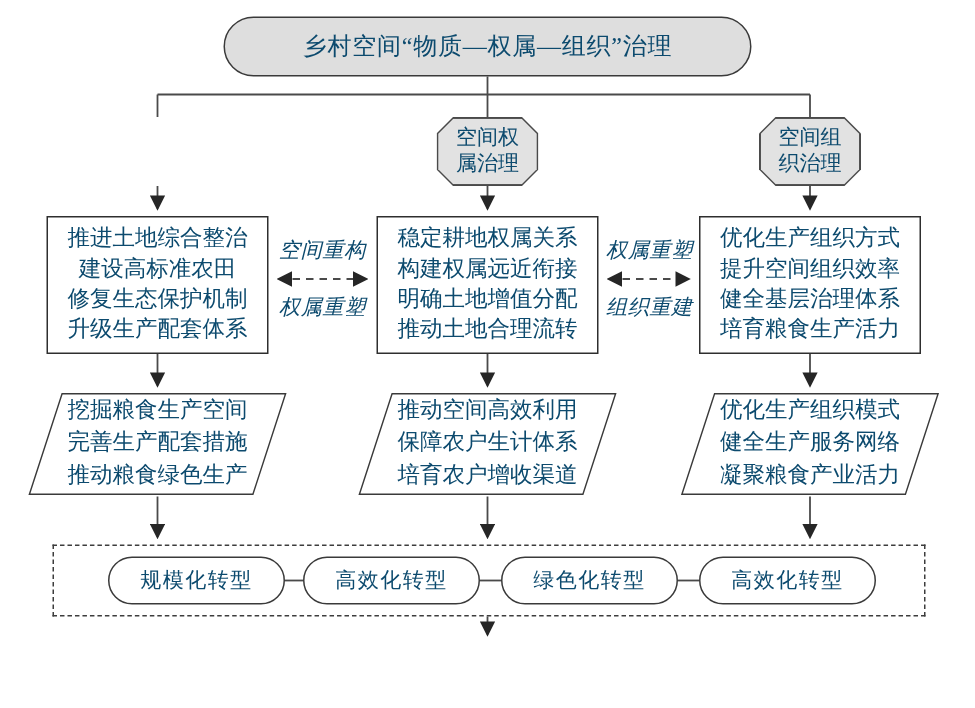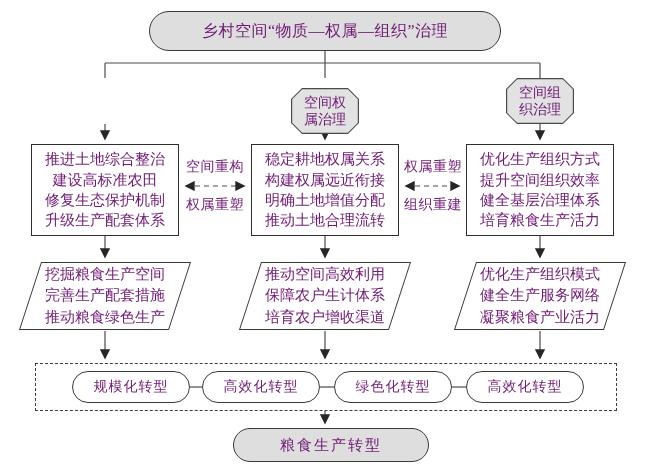--- a/index.html
+++ b/index.html
@@ -1,52 +1,52 @@
 <!DOCTYPE html>
 <html><head>
 <meta charset="utf-8">
 <style>
   html,body{margin:0;padding:0;background:#fff;}
   #stage{
     position:relative;width:650px;height:472px;background:#ffffff;
     font-family:"Liberation Serif","DejaVu Serif",serif;
-    color:#701a75;overflow:hidden;
+    color:#0c4a6e;overflow:hidden;
   }
   #connectors{position:absolute;left:0;top:0;width:650px;height:472px;}
   .node{position:absolute;display:flex;align-items:center;justify-content:center;
     text-align:center;box-sizing:border-box;white-space:pre-line;}
   .stadium{background:#dedede;border:1.4px solid #3a3a3a;}
   .stadium.top{left:149px;top:11px;width:352px;height:40px;border-radius:20px;
     font-size:16px;letter-spacing:.5px;}
   .stadium.bottom{left:233px;top:428px;width:196px;height:34px;border-radius:17px;
     font-size:15px;letter-spacing:2px;}
   
   .oct{position:absolute;width:68px;height:46px;background:#4a4a4a;
     clip-path:polygon(11px 0,calc(100% - 11px) 0,100% 11px,100% calc(100% - 11px),
       calc(100% - 11px) 100%,11px 100%,0 calc(100% - 11px),0 11px);}
   .oct-in{position:absolute;inset:1.2px;background:#e2e2e2;
     clip-path:polygon(10px 0,calc(100% - 10px) 0,100% 10px,100% calc(100% - 10px),
       calc(100% - 10px) 100%,10px 100%,0 calc(100% - 10px),0 10px);
     display:flex;align-items:center;justify-content:center;text-align:center;
     font-size:14px;line-height:1.25;white-space:pre-line;}
-  .oct1{left:71px;top:78px}.oct2{left:291px;top:88px}.oct3{left:506px;top:78px}
+  .oct1{left:71px;top:78px}.oct2{left:291px;top:78px}.oct3{left:506px;top:78px}
   .measures{background:#fff;border:1.5px solid #2e2e2e;width:148px;height:92px;top:144px;
     font-size:15px;line-height:1.36;}
   .m1{left:31px}.m2{left:251px}.m3{left:466px}
   .para{background:#fff;border:1.3px solid #3a3a3a;width:150px;height:68px;top:262px;
     transform:skewX(-18deg);font-size:15px;line-height:1.42;}
   .para > span{display:block;transform:skewX(18deg);white-space:pre-line;}
   .p1{left:30px}.p2{left:250px}.p3{left:465px}
   .dashed-box{position:absolute;left:35px;top:363px;width:582px;height:48px;
     border:1.6px dashed #3d3d3d;box-sizing:border-box;background:transparent;}
   .pill{background:#fff;border:1.3px solid #3a3a3a;width:118px;height:32px;top:371px;
     border-radius:16px;font-size:14px;letter-spacing:1px;text-align:right;}
   .t1{left:72px}.t2{left:202px}.t3{left:334px}.t4{left:466px}
   .link-label{position:absolute;width:72px;text-align:center;font-size:14px;
-    letter-spacing:.5px;}
+    letter-spacing:.5px;font-style:italic;}
   .lg1{left:179px}.lg2{left:397px}
   .row-top{top:158px}.row-bot{top:196px}
 </style>
 </head>
 <body>
 
 <div id="stage">
 
   <svg id="connectors" viewBox="0 0 650 472" xmlns="http://www.w3.org/2000/svg">
     <defs>
@@ -129,15 +129,14 @@
 健全生产服务网络
 凝聚粮食产业活力</span>
   </div>
 
   <div class="dashed-box"></div>
   <div class="node pill t1">规模化转型</div>
   <div class="node pill t2">高效化转型</div>
   <div class="node pill t3">绿色化转型</div>
   <div class="node pill t4">高效化转型</div>
 
-  <div class="node stadium bottom">粮食生产转型</div>
 
 </div>
 
 </body></html>

